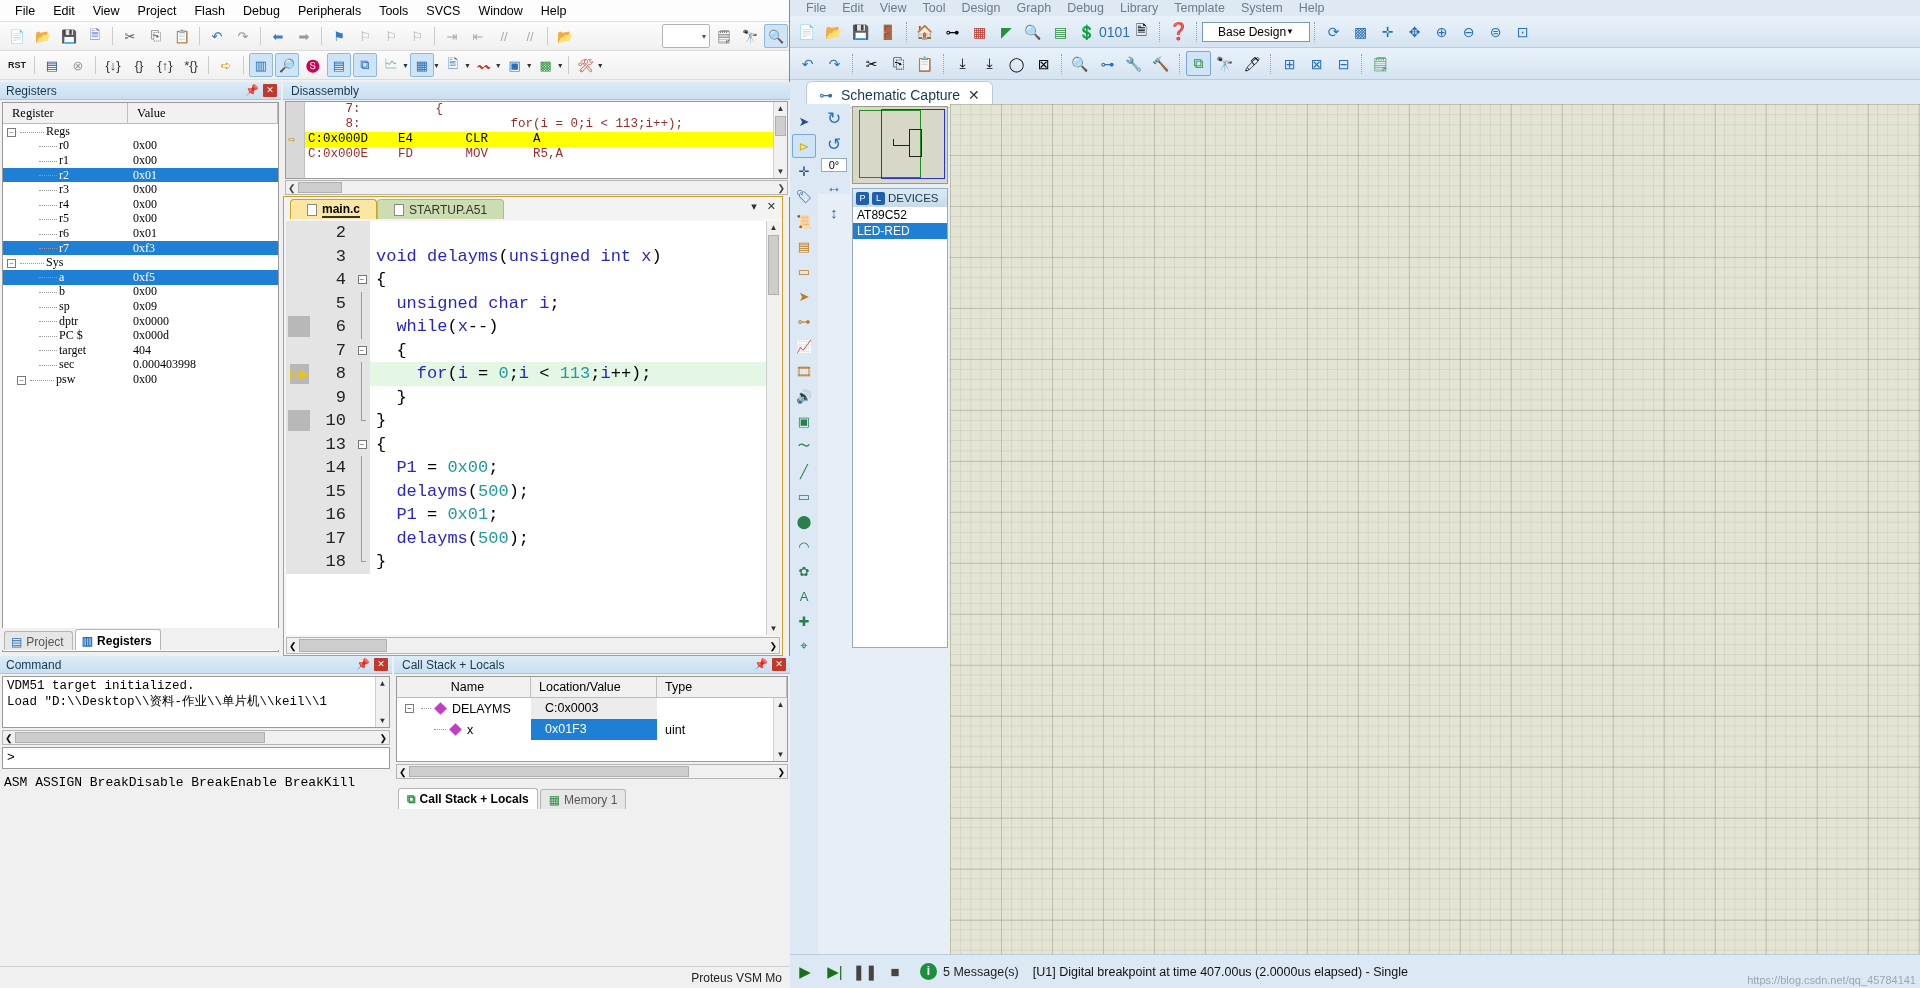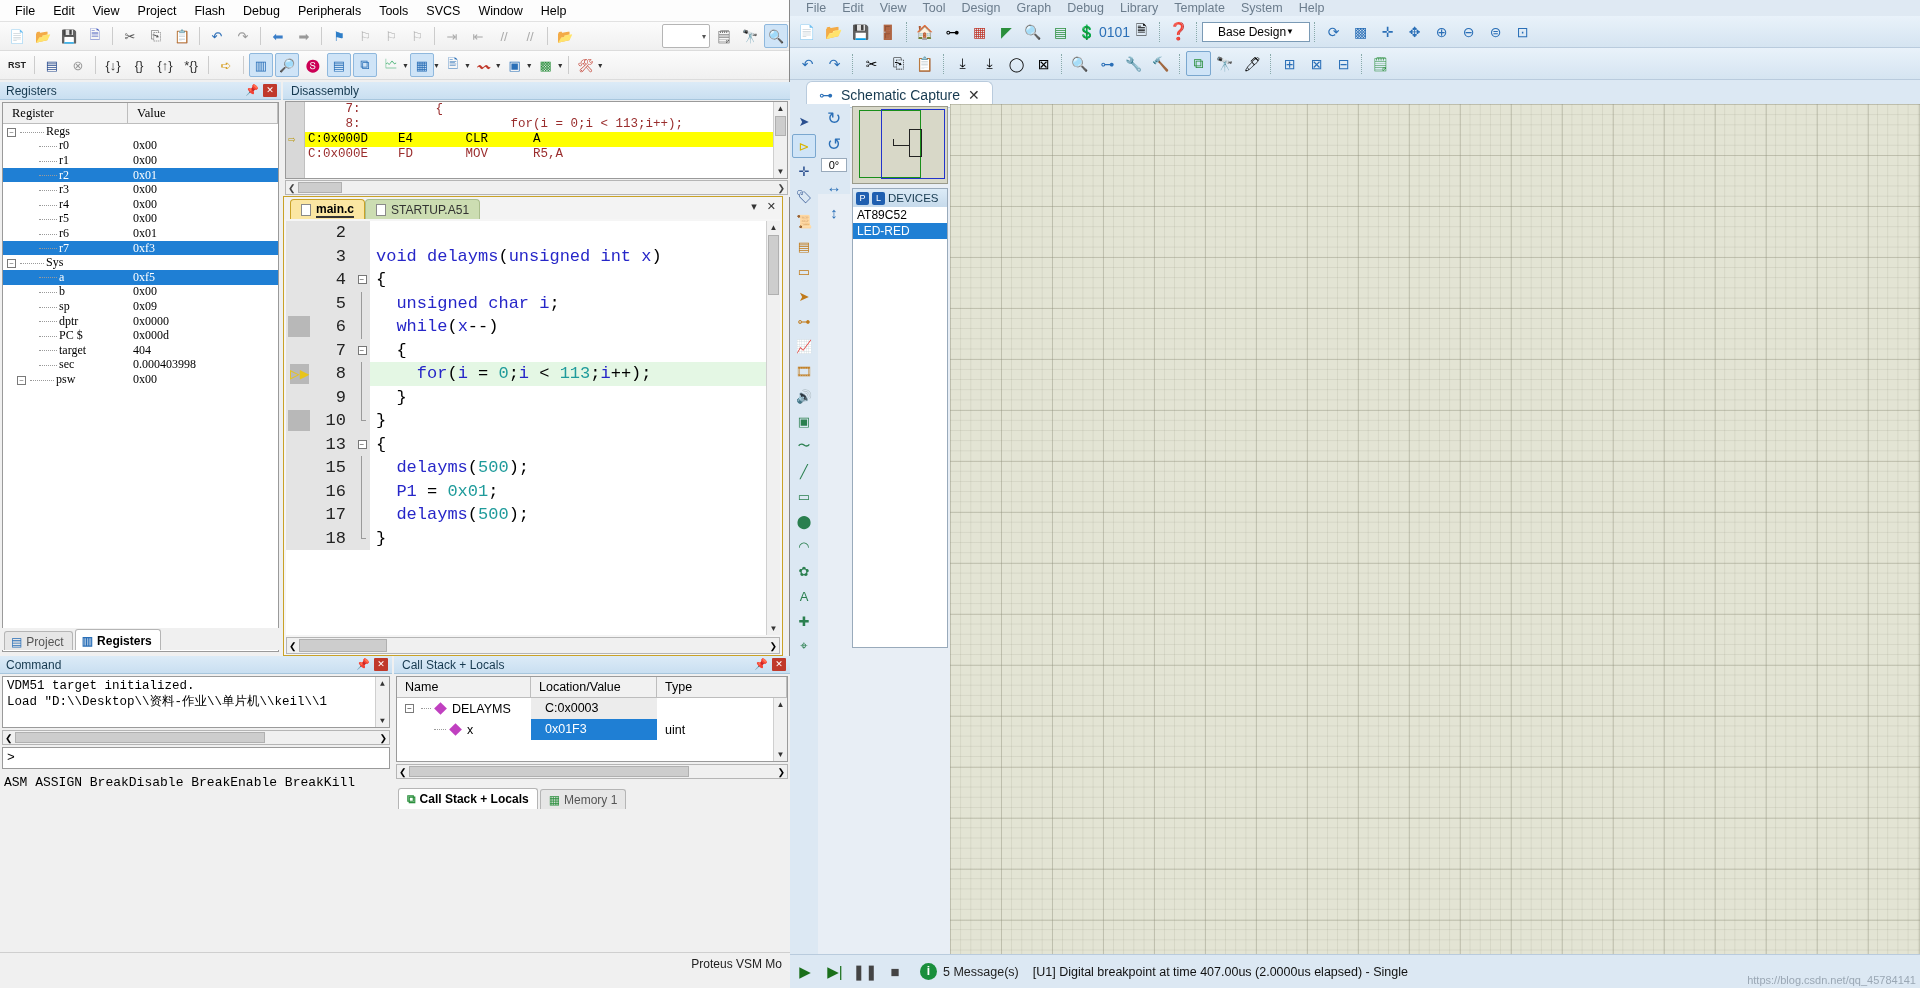--- a/index.html
+++ b/index.html
@@ -97,21 +97,21 @@
   .hscroll { height:15px; background:#f0f0f0; border:1px solid #b5b5b5; margin:1px 2px;
              display:flex; align-items:center; justify-content:space-between;
              font-size:9px; color:#444; padding:0 2px; }
   .hthumb { height:11px; background:#cdcdcd; border:1px solid #b0b0b0; }
 
   
   #edit-pane { position:absolute; left:283px; top:196px; width:500px; height:460px;
                background:#f5f5f5; border:1px solid #c9a227; }
   #edit-tabs { height:22px; display:flex; align-items:flex-end; padding-left:6px;
                background:#f3f3f3; position:relative; }
-  .etab { height:20px; padding:0 10px; display:flex; align-items:center; gap:5px;
+  .etab { height:20px; padding:0 16px; display:flex; align-items:center; gap:5px;
           font-size:12px; border:1px solid #c3c3a0; border-bottom:none;
           border-radius:4px 4px 0 0; }
   .etab.active { background:#fbe6a2; border-color:#c9a227; font-weight:bold; }
   .etab.inactive { background:#ccddb2; border-color:#a9bd8c; color:#333; }
   .filedot { width:10px; height:12px; background:#fff; border:1px solid #8a8a8a; display:inline-block; }
   .tabctl { position:absolute; right:6px; top:3px; display:flex; gap:10px; font-size:11px; color:#333; }
   #code-area { position:absolute; left:2px; right:2px; top:24px; bottom:20px; background:#fff;
                overflow:hidden; }
   .cline { height:23.5px; display:flex; align-items:center; font-family:"Liberation Mono", monospace;
            font-size:17px; white-space:pre; }
@@ -144,37 +144,37 @@
             display:flex; align-items:center; justify-content:space-between; font-size:9px; padding:0 2px; }
   #cmd-input { background:#fff; border:1px solid #9a9a9a; margin:2px; height:22px;
                font-family:"Liberation Mono", monospace; font-size:13px; padding:2px 4px; }
   #cmd-status { font-family:"Liberation Mono", monospace; font-size:13px; padding:4px 4px; }
 
   
   #cs-pane { position:absolute; left:394px; top:656px; width:396px; height:332px; background:#f0f0f0; }
   #cs-grid { background:#fff; border:1px solid #9a9a9a; margin:2px; height:86px; overflow:hidden; position:relative; }
   .cs-head { display:flex; height:21px; background:#f1f1f1; border-bottom:1px solid #bdbdbd; font-size:12.5px; }
   .cs-head div { padding:3px 0 0 8px; border-right:1px solid #bdbdbd; }
-  .csh-n { width:134px; } .csh-l { width:126px; } .csh-t { flex:1; }
+  .csh-n { width:134px;text-align:center; } .csh-l { width:126px; } .csh-t { flex:1; }
   .cs-row { display:flex; height:21px; font-size:12.5px; align-items:center; }
   .cs-c1 { width:134px; padding-left:8px; display:flex; align-items:center; gap:3px; }
   .cs-c2 { width:126px; padding-left:14px; background:#ececec; height:21px; line-height:21px; }
   .cs-c3 { flex:1; padding-left:8px; }
   .cs-val-sel { background:#1f7fd4; color:#fff; }
   .diamond { width:9px; height:9px; background:#c040c0; transform:rotate(45deg); display:inline-block; }
   .cs-vscroll { position:absolute; right:0; top:21px; width:14px; bottom:0; background:#f0f0f0;
                 border-left:1px solid #cfcfcf; }
   #cs-hs { margin:0 2px; height:15px; background:#f0f0f0; border:1px solid #b5b5b5;
            display:flex; align-items:center; justify-content:space-between; font-size:9px; padding:0 2px; }
   #cs-tabs { display:flex; align-items:flex-end; padding-left:4px; margin-top:8px; height:22px; }
   .cstab { height:20px; padding:0 8px; font-size:12px; display:flex; align-items:center; gap:4px;
            border:1px solid #b5b5b5; border-bottom:none; background:#e6e6e6;
            border-radius:3px 3px 0 0; margin-right:2px; color:#555;}
   .cstab.active { background:#fff; color:#000; font-weight:bold; height:21px; }
-  #keil-status { position:absolute; left:0; bottom:14px; width:790px; height:22px;
+  #keil-status { position:absolute; left:0; bottom:0; width:790px; height:22px;
                  background:#f0f0f0; border-top:1px solid #cfcfcf; }
   #keil-status .txt { position:absolute; right:8px; top:4px; font-size:12px; color:#222; }
 
   
   #proteus { position:absolute; left:790px; top:0; width:1130px; height:988px;
              background:#e8eef5; }
   #p-menubar { height:16px; background:#dfe9f3; display:flex; align-items:center;
                padding-left:8px; color:#6b7c8c; font-size:12.5px; }
   #p-menubar .mi { padding:0 8px; }
   .p-toolbar { background:linear-gradient(#e9f2fa,#d5e4f1); display:flex; align-items:center;
@@ -442,20 +442,21 @@
           <div class="cline"><div class="cmark"></div><div class="cnum">2</div><div class="cfold"></div><div class="ctext"></div></div>
           <div class="cline"><div class="cmark"></div><div class="cnum">3</div><div class="cfold"></div><div class="ctext"><span class="k-blue">void</span><span class="k-plain"> </span><span class="k-blue">delayms</span><span class="k-plain">(</span><span class="k-blue">unsigned</span><span class="k-plain"> </span><span class="k-blue">int</span><span class="k-plain"> </span><span class="k-blue">x</span><span class="k-plain">)</span></div></div>
           <div class="cline"><div class="cmark"></div><div class="cnum">4</div><div class="cfold"><span class="foldbox">−</span></div><div class="ctext"><span class="k-plain">{</span></div></div>
           <div class="cline"><div class="cmark"></div><div class="cnum">5</div><div class="cfold"><span class="foldbar"></span></div><div class="ctext"><span class="k-plain">  </span><span class="k-blue">unsigned</span><span class="k-plain"> </span><span class="k-blue">char</span><span class="k-plain"> </span><span class="k-blue">i</span><span class="k-plain">;</span></div></div>
           <div class="cline"><div class="cmark"><span style="position:absolute;left:2px;top:1px;width:22px;height:21px;background:#b8b8b8;"></span></div><div class="cnum">6</div><div class="cfold"><span class="foldbar"></span></div><div class="ctext"><span class="k-plain">  </span><span class="k-blue">while</span><span class="k-plain">(</span><span class="k-blue">x</span><span class="k-plain">-</span><span class="k-plain">-</span><span class="k-plain">)</span></div></div>
           <div class="cline"><div class="cmark"></div><div class="cnum">7</div><div class="cfold"><span class="foldbox">−</span></div><div class="ctext"><span class="k-plain">  </span><span class="k-plain">{</span></div></div>
           <div class="cline hl"><div class="cmark"><span style="position:absolute;left:4px;top:2px;color:#e8c41a;font-size:16px;background:#b8b8b8;">▷▶</span></div><div class="cnum">8</div><div class="cfold"><span class="foldbar"></span></div><div class="ctext"><span class="k-plain">    </span><span class="k-blue">for</span><span class="k-plain">(</span><span class="k-blue">i</span><span class="k-plain"> </span><span class="k-plain">=</span><span class="k-plain"> </span><span class="k-num">0</span><span class="k-plain">;</span><span class="k-blue">i</span><span class="k-plain"> </span><span class="k-plain">&lt;</span><span class="k-plain"> </span><span class="k-num">113</span><span class="k-plain">;</span><span class="k-blue">i</span><span class="k-plain">+</span><span class="k-plain">+</span><span class="k-plain">)</span><span class="k-plain">;</span></div></div>
           <div class="cline"><div class="cmark"></div><div class="cnum">9</div><div class="cfold"><span class="foldbar"></span></div><div class="ctext"><span class="k-plain">  </span><span class="k-plain">}</span></div></div>
           <div class="cline"><div class="cmark"><span style="position:absolute;left:2px;top:1px;width:22px;height:21px;background:#b8b8b8;"></span></div><div class="cnum">10</div><div class="cfold"><span style="position:absolute;left:7px;top:0;width:1px;height:12px;background:#9a9a9a;"></span><span style="position:absolute;left:7px;top:11px;width:5px;height:1px;background:#9a9a9a;"></span></div><div class="ctext"><span class="k-plain">}</span></div></div>
           <div class="cline"><div class="cmark"></div><div class="cnum">13</div><div class="cfold"><span class="foldbox">−</span></div><div class="ctext"><span class="k-plain">{</span></div></div>
+          <div class="cline"><div class="cmark"></div><div class="cnum">14</div><div class="cfold"><span class="foldbar"></span></div><div class="ctext"><span class="k-plain">  </span><span class="k-blue">P1</span><span class="k-plain"> </span><span class="k-plain">=</span><span class="k-plain"> </span><span class="k-num">0x00</span><span class="k-plain">;</span></div></div>
           <div class="cline"><div class="cmark"></div><div class="cnum">15</div><div class="cfold"><span class="foldbar"></span></div><div class="ctext"><span class="k-plain">  </span><span class="k-blue">delayms</span><span class="k-plain">(</span><span class="k-num">500</span><span class="k-plain">)</span><span class="k-plain">;</span></div></div>
           <div class="cline"><div class="cmark"></div><div class="cnum">16</div><div class="cfold"><span class="foldbar"></span></div><div class="ctext"><span class="k-plain">  </span><span class="k-blue">P1</span><span class="k-plain"> </span><span class="k-plain">=</span><span class="k-plain"> </span><span class="k-num">0x01</span><span class="k-plain">;</span></div></div>
           <div class="cline"><div class="cmark"></div><div class="cnum">17</div><div class="cfold"><span class="foldbar"></span></div><div class="ctext"><span class="k-plain">  </span><span class="k-blue">delayms</span><span class="k-plain">(</span><span class="k-num">500</span><span class="k-plain">)</span><span class="k-plain">;</span></div></div>
           <div class="cline"><div class="cmark"></div><div class="cnum">18</div><div class="cfold"><span style="position:absolute;left:7px;top:0;width:1px;height:12px;background:#9a9a9a;"></span><span style="position:absolute;left:7px;top:11px;width:5px;height:1px;background:#9a9a9a;"></span></div><div class="ctext"><span class="k-plain">}</span></div></div>
         </div>
       <div style="position:absolute;right:0;top:0;width:14px;height:100%;background:#f0f0f0;border-left:1px solid #cfcfcf">
         <div class="vbtn">▲</div>
         <div style="height:60px;background:#cdcdcd;border:1px solid #b0b0b0;margin:1px"></div>
         <div class="vbtn" style="position:absolute;bottom:0;width:100%">▼</div>
       </div>

